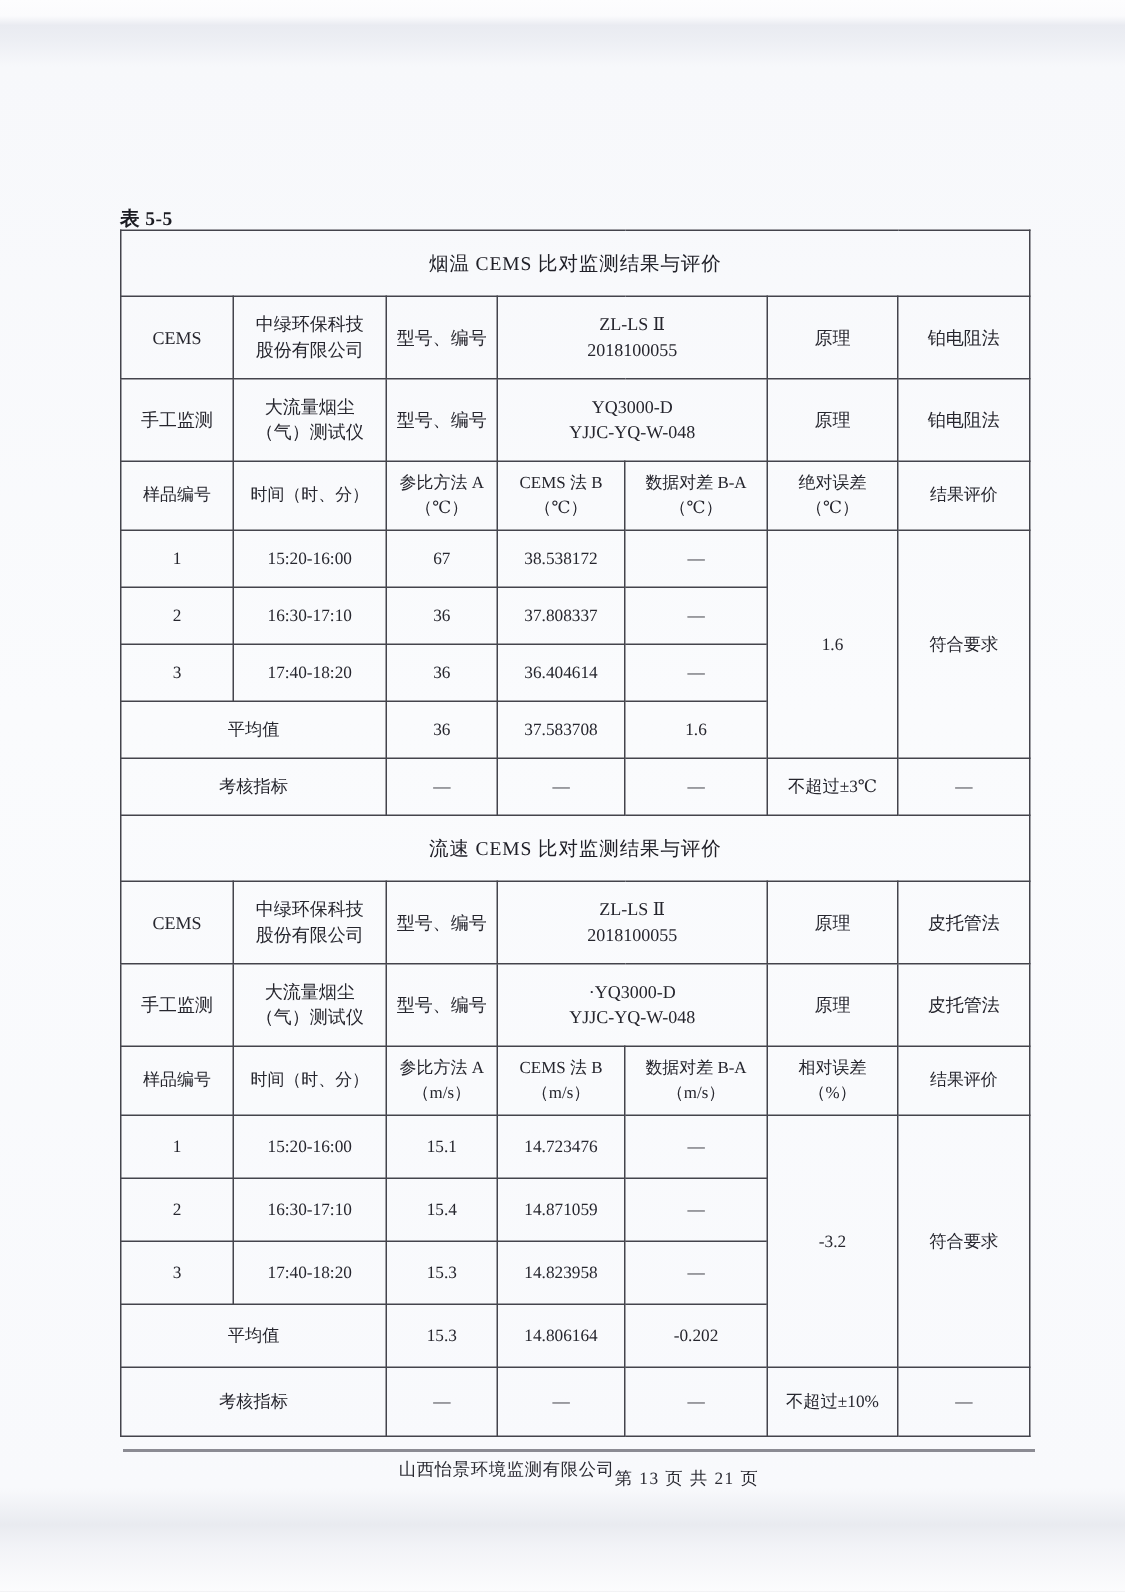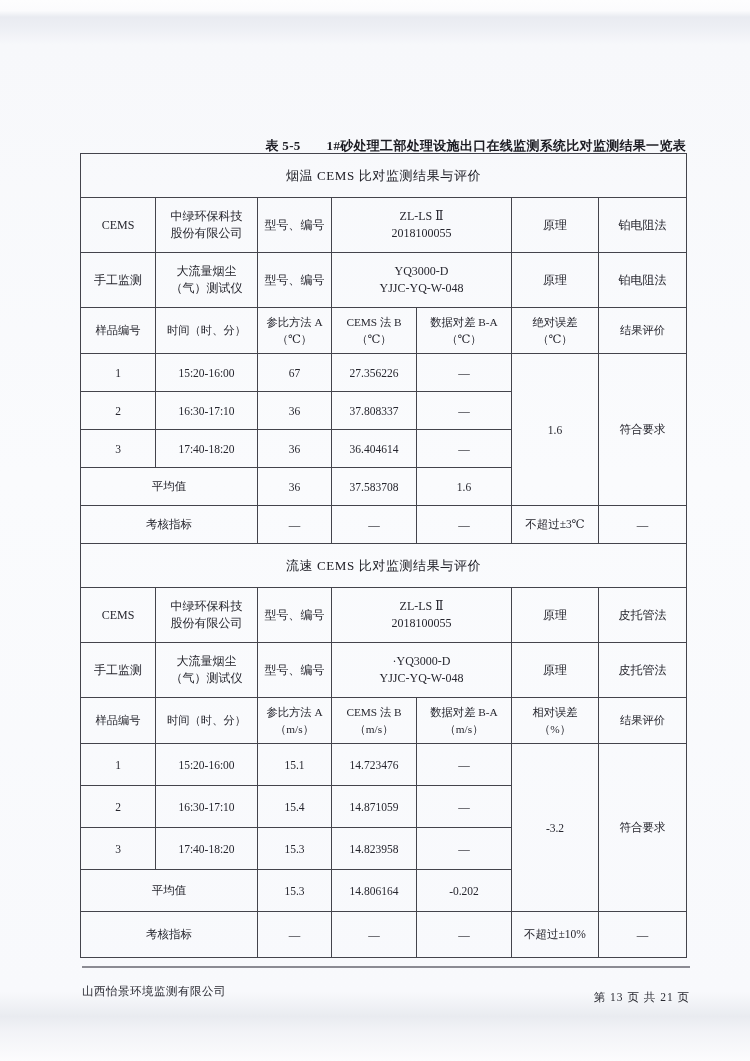--- a/index.html
+++ b/index.html
@@ -26,21 +26,21 @@
   }
   .intro{
     position:absolute;top:86px;left:88px;width:585px;
     font-size:14px;line-height:1.78;
     text-indent:2em;
     color:#1e1e26;
     letter-spacing:0.4px;
   }
   .caption{
     position:absolute;top:137px;left:80px;width:606px;
-    display:flex;justify-content:flex-end;gap:26px;
+    display:flex;justify-content:space-between;gap:26px;
     font-weight:700;font-size:13px;color:#1b1b22;
     letter-spacing:0.3px;
   }
   table.cmp{
     position:absolute;top:153px;left:80px;
     width:606px;border-collapse:collapse;table-layout:fixed;
   }
   table.cmp td{
     border:1px solid #44444c;
     text-align:center;vertical-align:middle;
@@ -57,35 +57,34 @@
   tr.tr-head td{font-size:11.3px;line-height:1.5;}
   tr.tr-data{height:38px;}
   tr.tr-data2{height:42px;}
   tr.tr-avg{height:38px;}
   tr.tr-avg2{height:42px;}
   tr.tr-chk{height:38px;}
   tr.tr-chk2{height:46px;}
   .footer{
     position:absolute;top:966px;left:82px;width:608px;
     border-top:2px solid #8b8b93;
-    display:flex;justify-content:space-between;align-items:flex-start;
-    padding-top:16px;
+    display:flex;justify-content:center;align-items:flex-start;
+    padding-top:4px;
   }
   .footer .co{font-size:11.5px;color:#2a2a32;letter-spacing:0.5px;}
   .footer .pg{font-size:11.5px;color:#2a2a32;font-weight:400;letter-spacing:1px;margin-top:6px;}
 </style>
 </head>
 <body>
 
 <div class="page">
 
 
   <div class="caption">
     <span>表 5-5</span>
-    <span>1#砂处理工部处理设施出口在线监测系统比对监测结果一览表</span>
   </div>
 
   <table class="cmp">
     <colgroup>
       <col style="width:75px">
         <col style="width:102px">
         <col style="width:74px">
       <col style="width:85px">
         <col style="width:95px">
         <col style="width:87px">
@@ -130,21 +129,21 @@
 （℃）</td>
       <td class="pre">绝对误差
 （℃）</td>
       <td>结果评价</td>
     </tr>
 
     <tr class="tr-data">
       <td>1</td>
       <td>15:20-16:00</td>
       <td>67</td>
-      <td>27.356226</td>
+      <td>38.538172</td>
       <td>—</td>
       <td rowspan="4">1.6</td>
       <td rowspan="4">符合要求</td>
     </tr>
     <tr class="tr-data">
       <td>2</td>
       <td>16:30-17:10</td>
       <td>36</td>
       <td>37.808337</td>
       <td>—</td>

